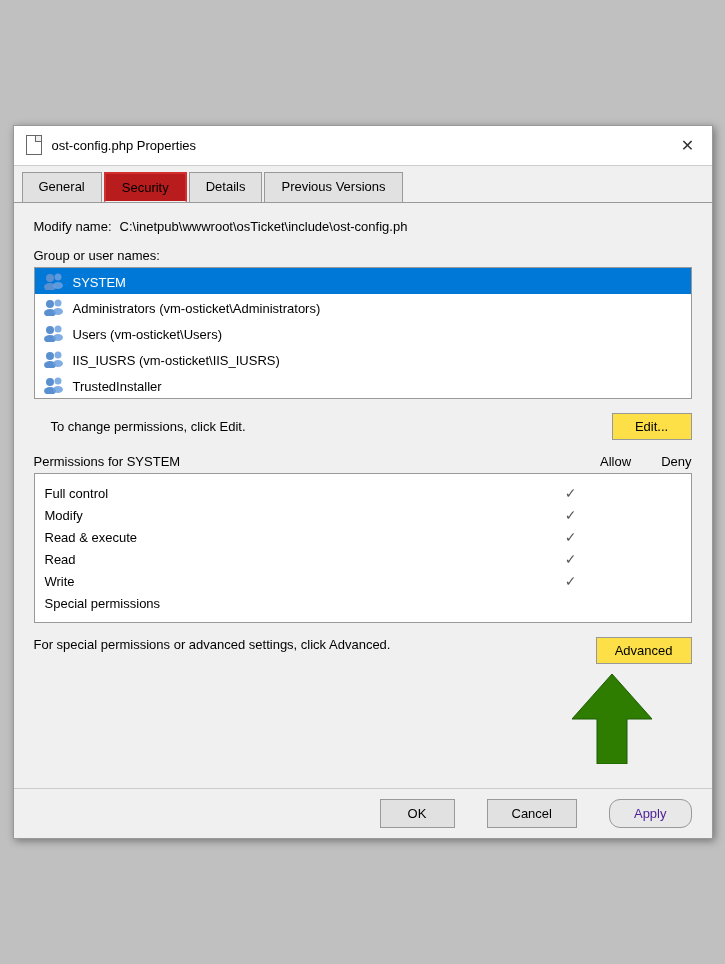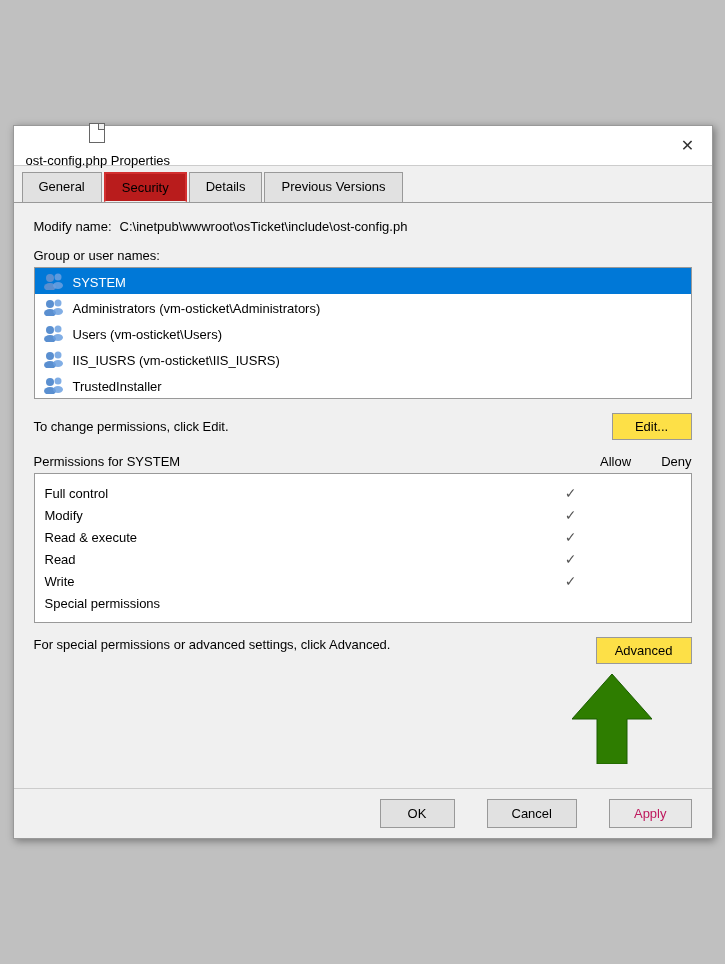--- a/index.html
+++ b/index.html
@@ -25,21 +25,20 @@
       display: flex;
       align-items: center;
       justify-content: space-between;
       padding: 8px 12px;
       height: 40px;
     }
     .title-bar-left {
       display: flex;
       align-items: center;
       gap: 8px;
-      flex-direction: column;
     }
     .title-icon {
       width: 18px;
       height: 22px;
       position: relative;
     }
     .title-text {
       font-size: 13px;
       color: #000;
     }
@@ -126,20 +125,21 @@
       height: 18px;
       display: flex;
       align-items: center;
       flex-shrink: 0;
     }
     .edit-row {
       display: flex;
       align-items: center;
       justify-content: space-between;
       margin-bottom: 14px;
+      margin-left: 17px;
     }
     .edit-text {
       font-size: 13px;
     }
     .btn {
       padding: 5px 18px;
       font-size: 13px;
       background: #fde047;
       border: 1px solid #999;
       cursor: pointer;
@@ -214,23 +214,24 @@
     .footer-btn {
       padding: 6px 24px;
       font-size: 13px;
       background: #e1e1e1;
       border: 1px solid #999;
       cursor: pointer;
       min-width: 75px;
       margin-left: 24px;
     }
     .footer-btn.disabled {
-      color: #be185d;
+      color: #4c1d95;
       cursor: default;
       background: #e8e8e8;
+      border-radius: 11px;
     }
 
     
     .file-icon-shape {
       width: 16px;
       height: 20px;
       background: white;
       border: 1px solid #666;
       position: relative;
     }

